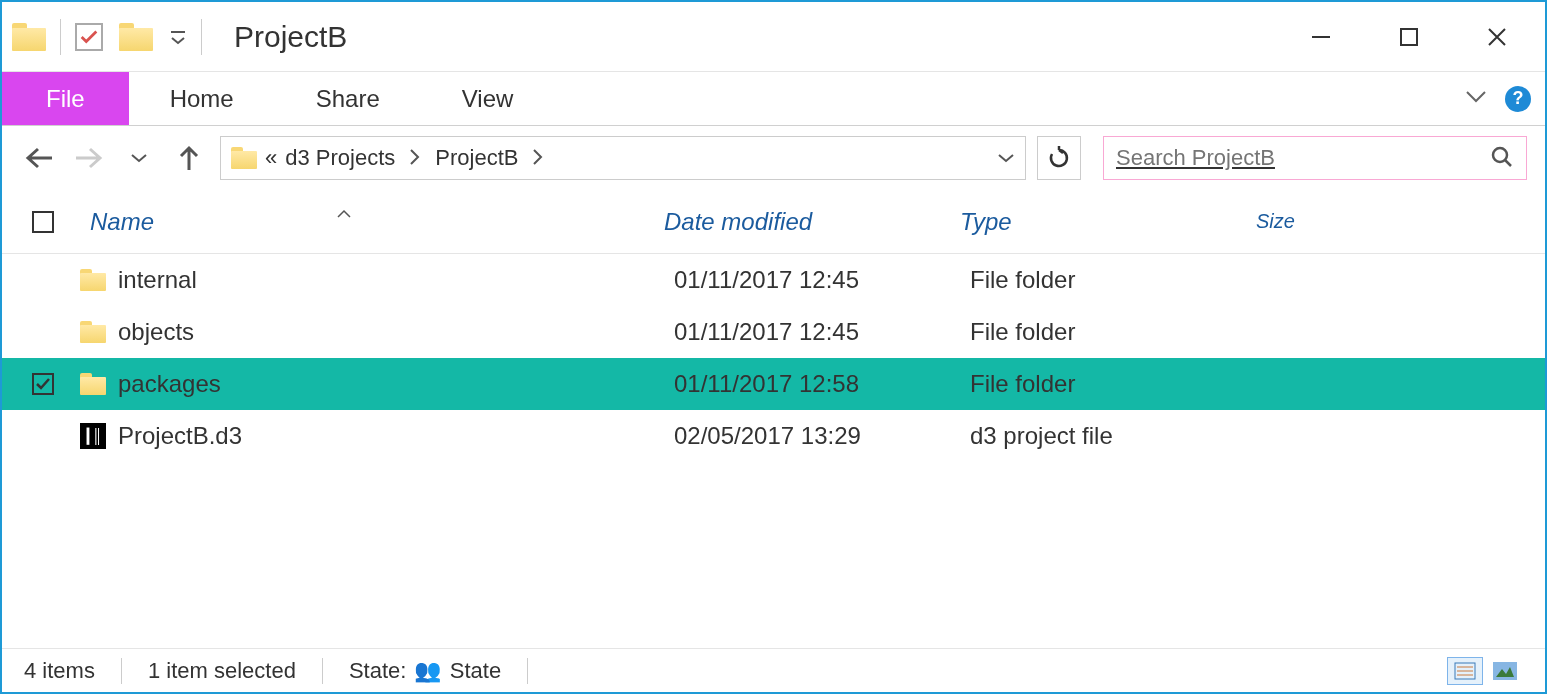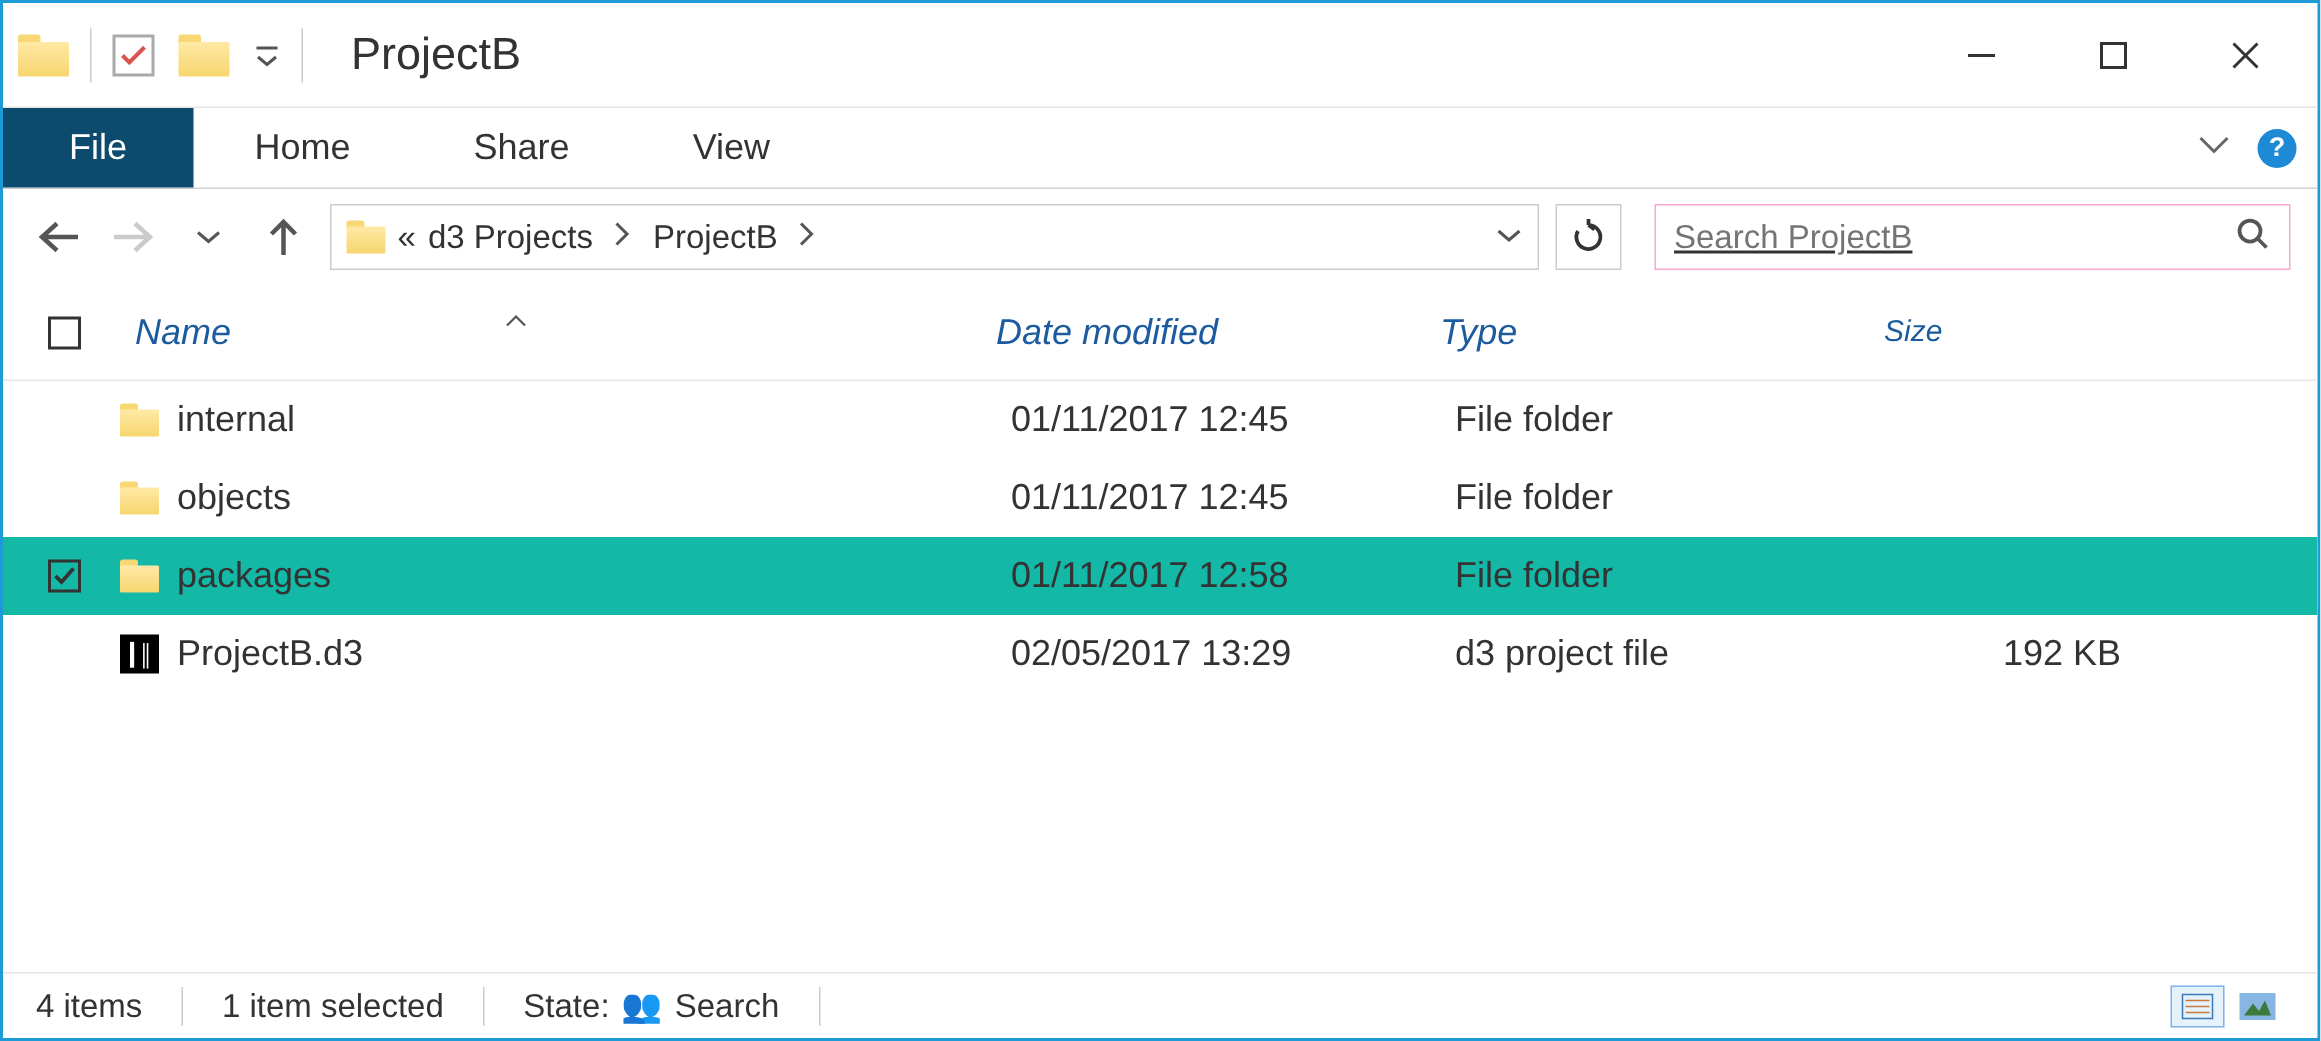--- a/index.html
+++ b/index.html
@@ -11,21 +11,21 @@
 .titlebar-icons { display: flex; align-items: center; gap: 8px; }
 .titlebar-icons .sep { width: 1px; height: 36px; background: #ccc; margin: 0 6px; }
 .title-text { font-size: 30px; margin-left: 26px; color: #333; font-weight: 400; }
 .titlebar-spacer { flex: 1; }
 .win-controls { display: flex; align-items: center; gap: 60px; margin-right: 24px; }
 .win-btn { width: 28px; height: 28px; display: flex; align-items: center; justify-content: center; cursor: pointer; }
 
 
 .ribbon { height: 54px; display: flex; align-items: stretch; border-bottom: 1px solid #d0d0d0; }
 .ribbon-tab { padding: 0 41px; display: flex; align-items: center; font-size: 24px; cursor: pointer; }
-.ribbon-tab.file { background: #0c4a6e; color: #fff; padding: 0 44px; }
+.ribbon-tab.file { background: #d946ef; color: #fff; padding: 0 44px; }
 .ribbon-spacer { flex: 1; }
 .ribbon-right { display: flex; align-items: center; gap: 18px; padding-right: 14px; }
 .help-btn { width: 26px; height: 26px; border-radius: 50%; background: #1e8ad6; color: #fff; display: flex; align-items: center; justify-content: center; font-size: 18px; font-weight: bold; cursor: pointer; }
 
 
 .navbar { height: 64px; display: flex; align-items: center; padding: 10px 18px; gap: 12px; }
 .nav-btn { width: 38px; height: 38px; display: flex; align-items: center; justify-content: center; cursor: pointer; }
 .nav-btn.disabled { opacity: 0.3; cursor: default; }
 .address-bar { flex: 1; height: 44px; border: 1px solid #ccc; display: flex; align-items: center; padding: 0 10px; gap: 8px; }
 .address-bar .crumb { font-size: 22px; color: #333; cursor: pointer; }
@@ -259,33 +259,32 @@
       <div class="col-size-cell"></div>
     </div>
     <div class="row">
       <div class="col-check"></div>
       <div class="col-icon">
           <div class="d3-icon">┃║</div>
         </div>
       <div class="col-name-cell">ProjectB.d3</div>
       <div class="col-date-cell">02/05/2017 13:29</div>
       <div class="col-type-cell">d3 project file</div>
-      <div class="col-size-cell">192 KB</div>
     </div>
   </div>
 
   <div class="statusbar">
     <span>4 items</span>
     <div class="status-sep"></div>
     <span>1 item selected</span>
     <div class="status-sep"></div>
     <div class="status-state">
       <span>State:</span>
       <span class="people-icon">👥</span>
-      <span>Search</span>
+      <span>State</span>
     </div>
     <div class="status-sep"></div>
     <div class="statusbar-spacer"></div>
     <div class="view-modes">
       <div class="view-mode active">
         <svg width="22" height="18">
             <rect x="1" y="1" width="20" height="16" stroke="#3a7ab8" fill="none"></rect>
             <line x1="3" y1="5" x2="19" y2="5" stroke="#c97b3e"></line>
             <line x1="3" y1="9" x2="19" y2="9" stroke="#c97b3e"></line>
             <line x1="3" y1="13" x2="19" y2="13" stroke="#c97b3e"></line>

